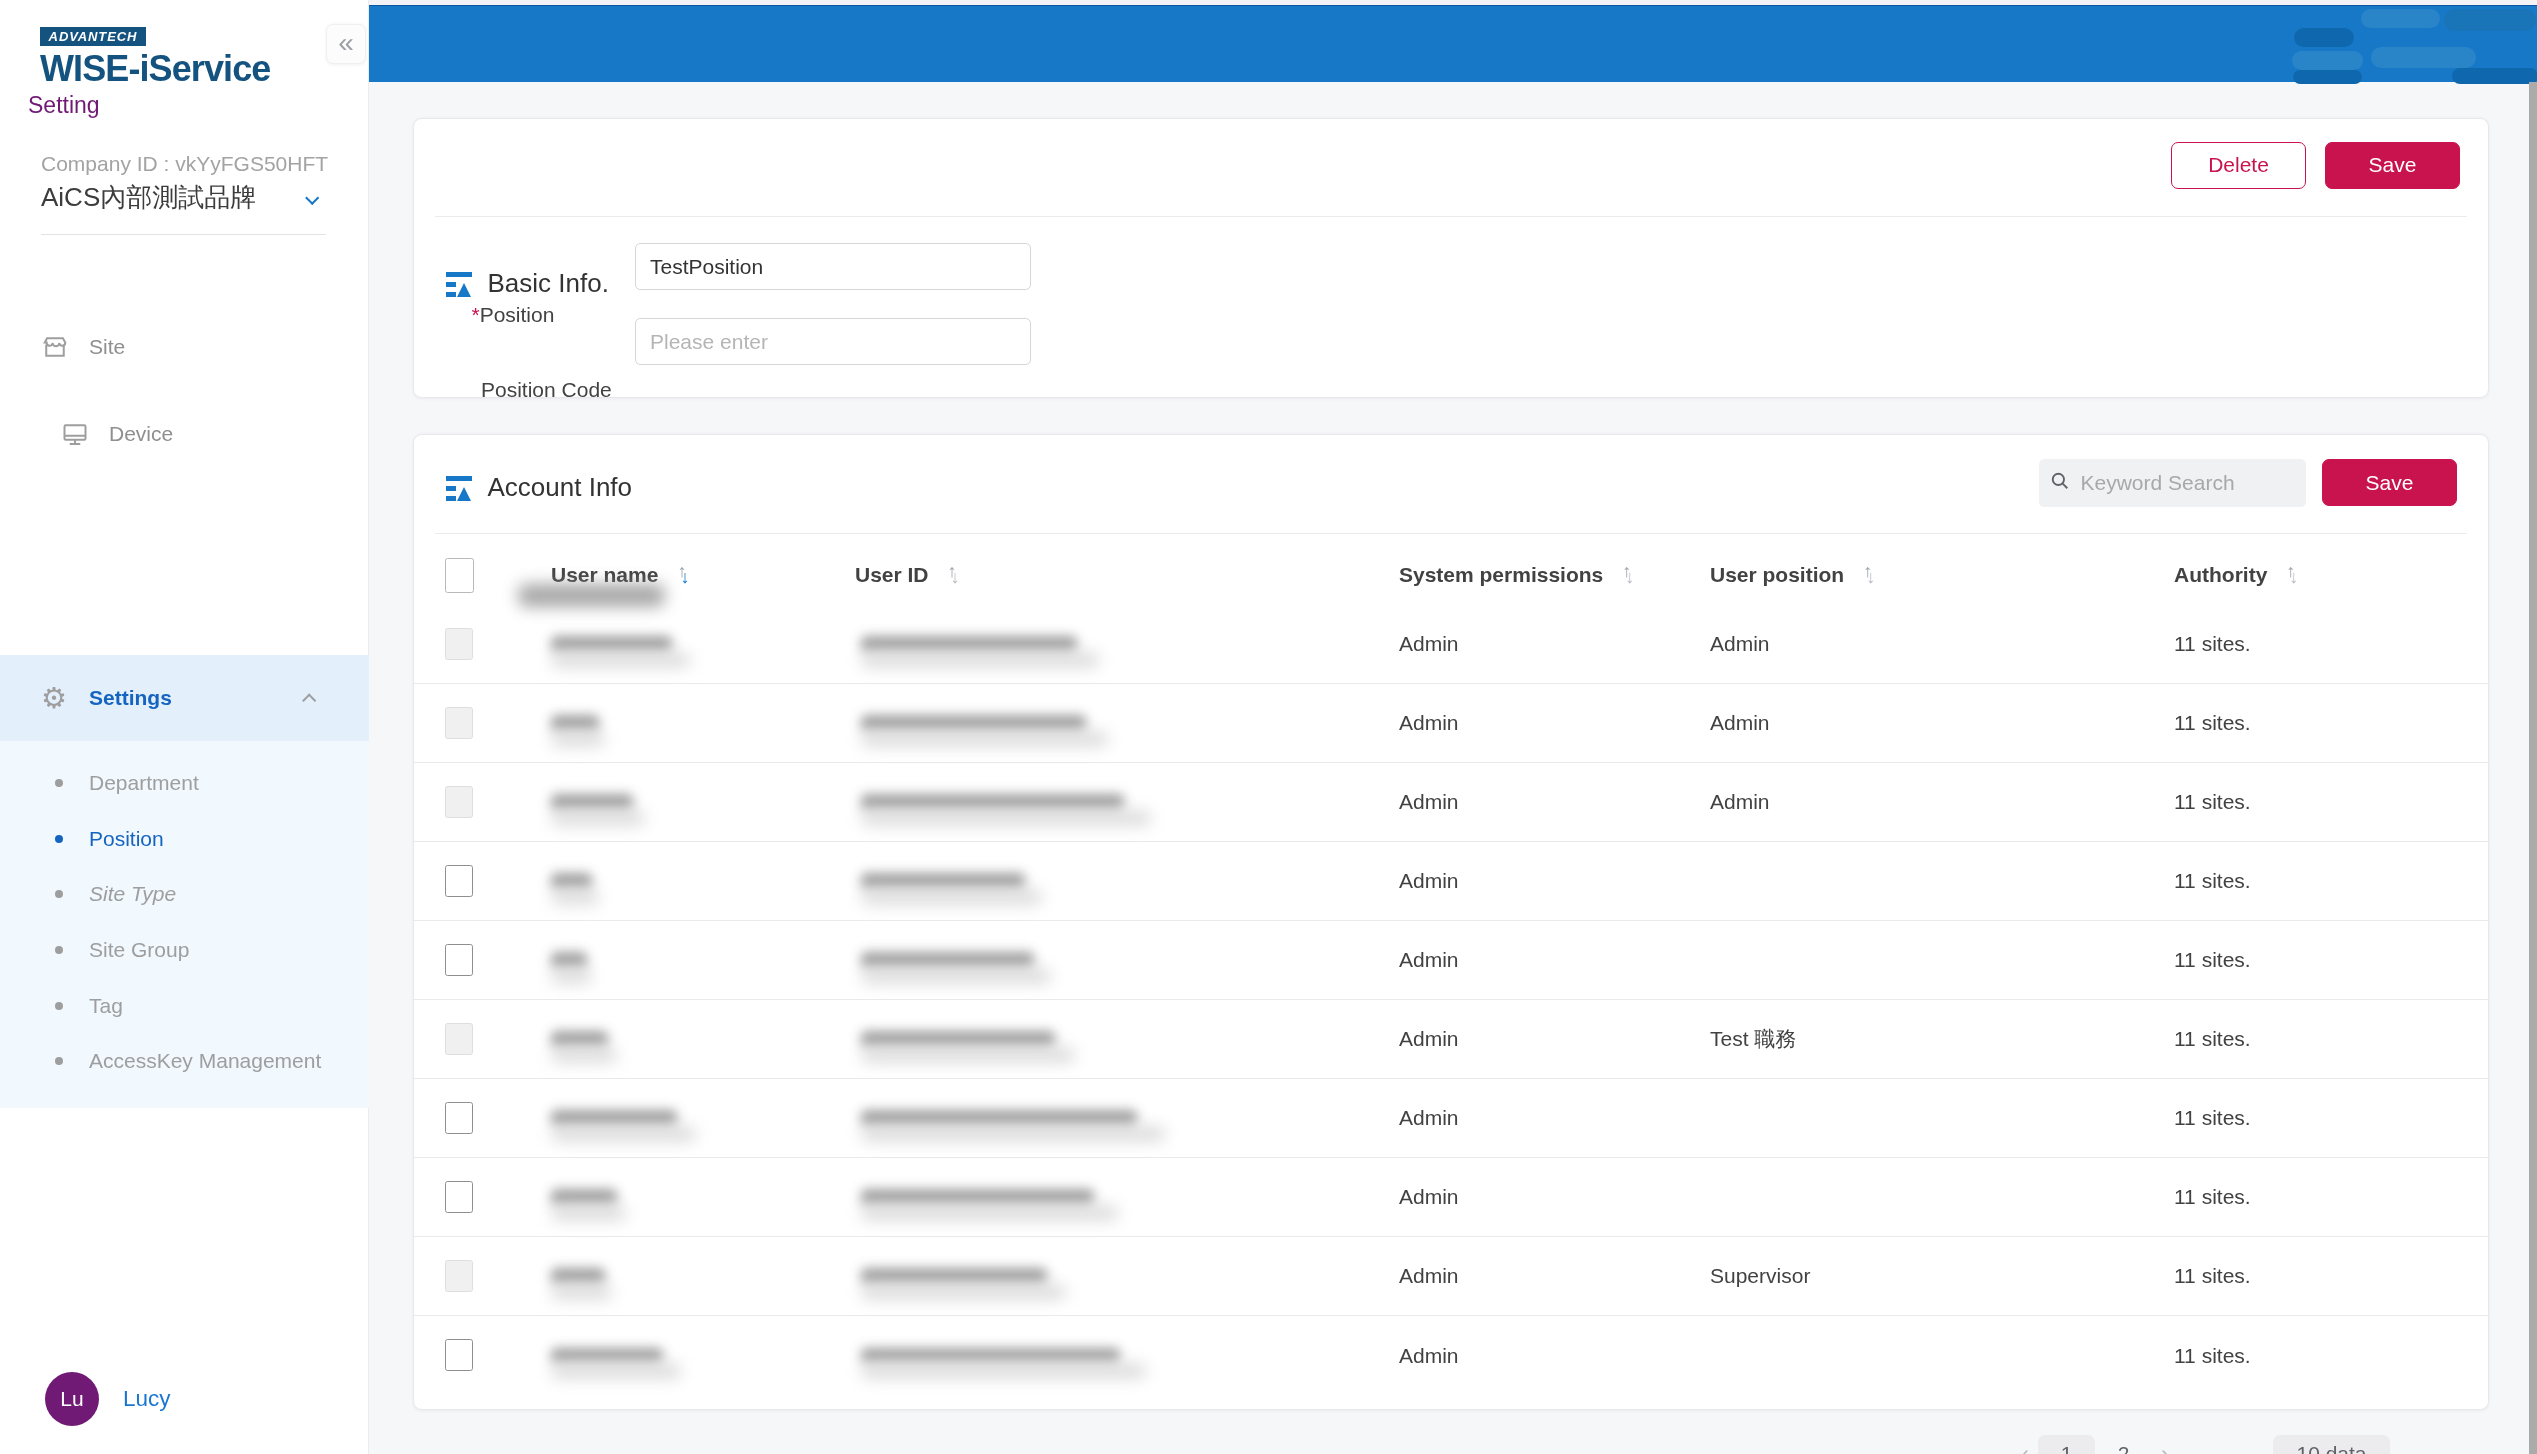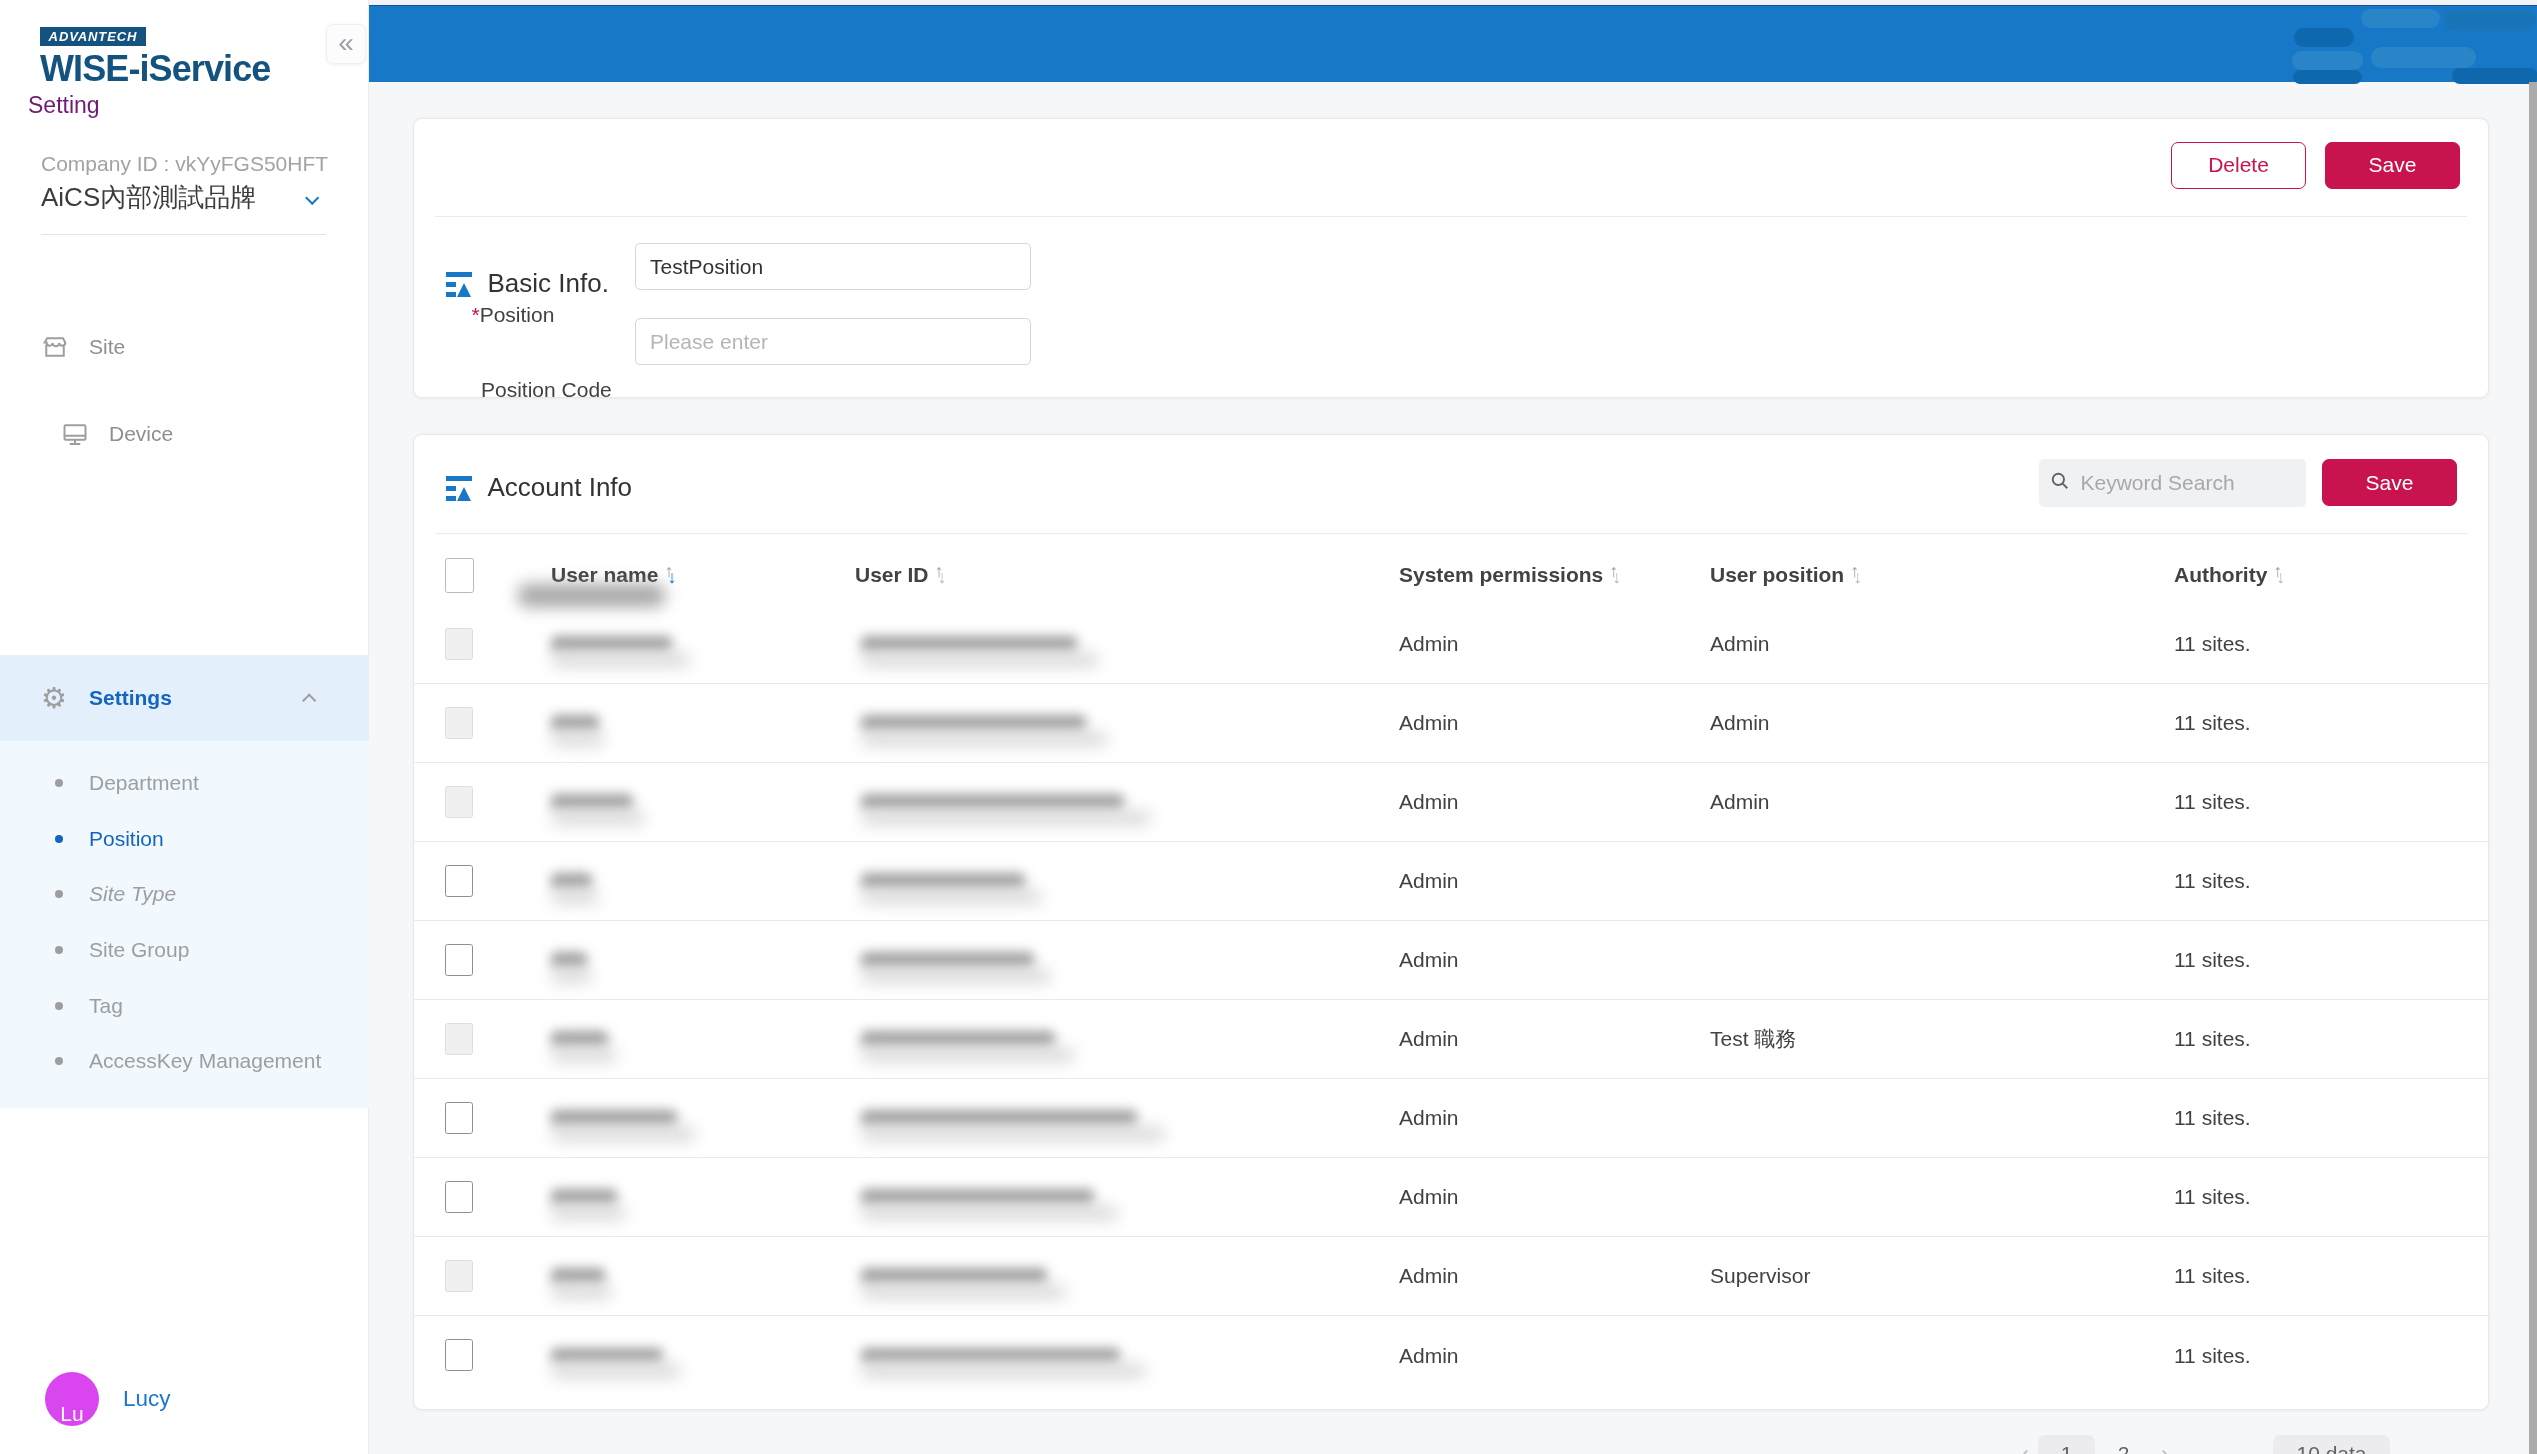--- a/index.html
+++ b/index.html
@@ -46,21 +46,21 @@
 
   .submenu { position:absolute; left:0; top:741px; width:369px; height:367px; background:#f1f8fe; }
   .sub-item { position:absolute; left:0; width:369px; height:55px; cursor:pointer; }
   .sub-item .bullet { position:absolute; left:55px; top:24px; width:7.8px; height:7.8px; border-radius:50%; background:#9e9e9e; }
   .sub-item .slabel { position:absolute; left:89px; top:0; height:55px; display:flex; align-items:center;
     font-size:21px; color:#9e9e9e; }
   .sub-item.active .bullet { background:#1565c0; }
   .sub-item.active .slabel { color:#1565c0; }
 
   .avatar { position:absolute; left:45px; top:1372px; width:54px; height:54px; border-radius:50%;
-    background:#d946ef; color:#fff; font-size:21px; display:flex; align-items:flex-end; justify-content:center; cursor:pointer; }
+    background:#701a75; color:#fff; font-size:21px; display:flex; align-items:center; justify-content:center; cursor:pointer; }
   .avatar-name { position:absolute; left:123px; top:1372px; height:54px; display:flex; align-items:center;
     font-size:22.5px; color:#1976d2; cursor:pointer; }
 
   
   .card { position:absolute; left:413px; width:2076px; background:#fff; border:0.9px solid #e8e8ec;
     border-radius:8.6px; box-shadow:0 0.9px 3.5px rgba(0,0,0,.05); z-index:1; }
   #basic-card { top:118px; height:280px; }
   #account-card { top:434px; height:976px; }
 
   .card-title-row { position:absolute; left:32px; display:flex; align-items:center; gap:15.5px; }
@@ -85,21 +85,21 @@
   .tinput::placeholder { color:#b5b5b5; }
 
   .search-box { position:absolute; left:1625px; top:24px; width:267px; height:48px; background:#f0f1f3;
     border-radius:5.2px; display:flex; align-items:center; padding:0 10.4px; gap:8.6px; }
   .search-box input { border:none; background:transparent; outline:none; font-size:21px; width:199px;
     color:#424242; font-family:"Liberation Sans",sans-serif; }
   .search-box input::placeholder { color:#a8a8a8; }
 
   
   .thead { position:absolute; left:0; top:111px; width:2076px; height:57px; }
-  .th { position:absolute; top:0; height:57px; display:flex; align-items:center; gap:6px;
+  .th { position:absolute; top:0; height:57px; display:flex; align-items:center; gap:19px;
     font-size:21px; font-weight:bold; color:#424242; }
   .sort { display:inline-flex; cursor:pointer; font-size:18px; letter-spacing:-6px; }
   .sort .up { color:#9aa0a6; }
   .sort .dn { color:#b7bcc2; margin-top:5.2px; }
   .sort.active .dn { color:#1778c8; }
   .cb { display:block; border-radius:2.6px; }
   .cb.header { position:absolute; left:31px; top:12px; width:29px; height:35px; background:#fff; border:1.7px solid #b9b9b9; cursor:pointer; }
   .smudge { position:absolute; left:104px; top:38px; width:147px; height:22.5px; background:#8a8a8a;
     border-radius:8.6px; filter:blur(7.8px); opacity:.75; }
 

